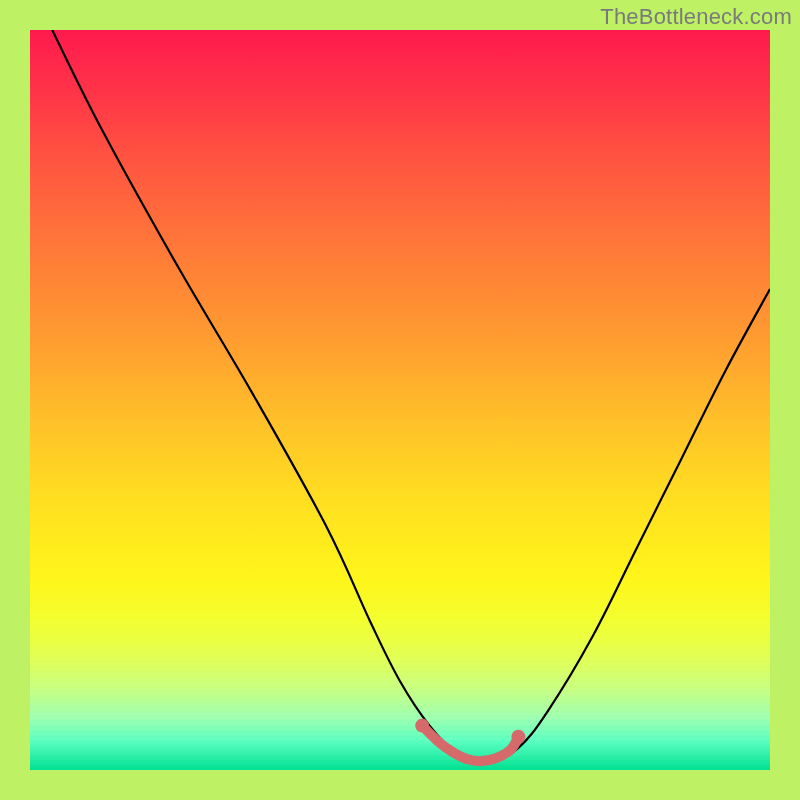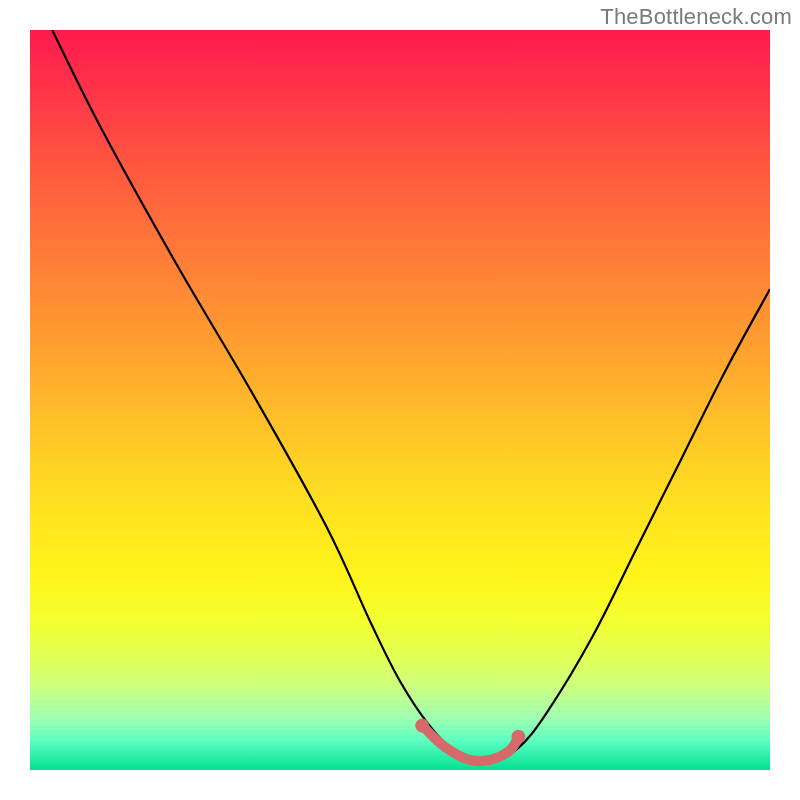--- a/index.html
+++ b/index.html
@@ -10,21 +10,21 @@
     background: #000;
     overflow: hidden;
     font-family: Arial, Helvetica, sans-serif;
   }
   .frame {
     position: absolute;
     left: 0;
     top: 0;
     width: 800px;
     height: 800px;
-    background: #ffffff;
+    background: #bef264;
   }
   .plot-area {
     position: absolute;
     left: 30px;
     top: 30px;
     width: 740px;
     height: 740px;
     overflow: hidden;
   }
   .gradient {

